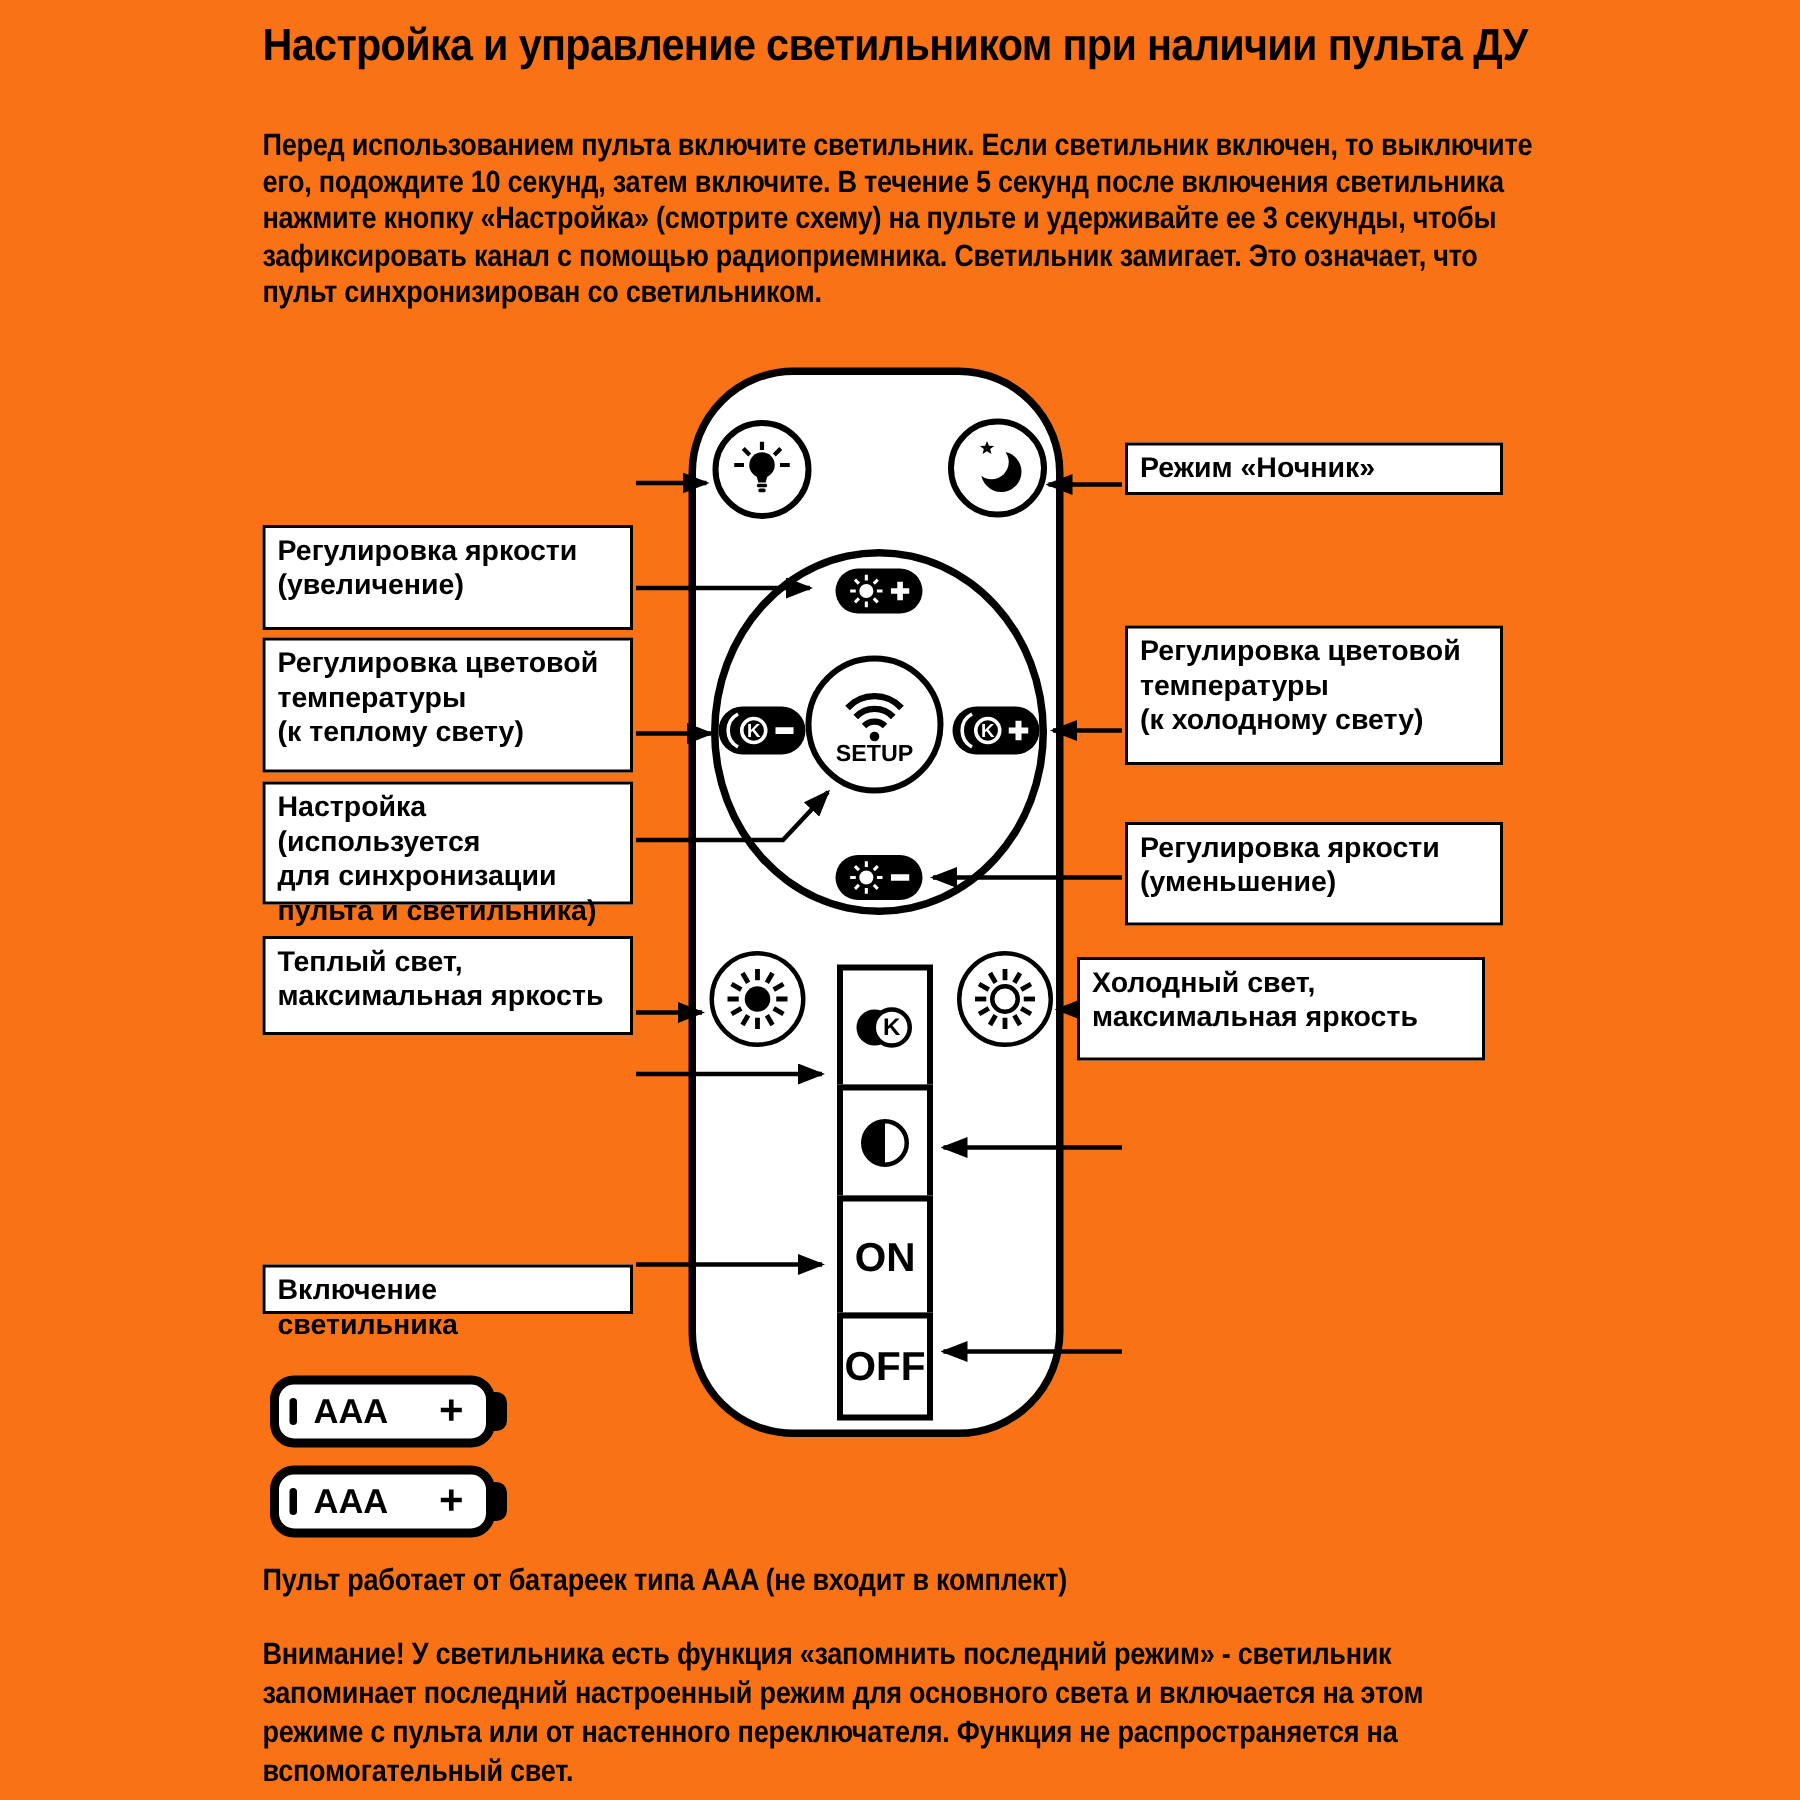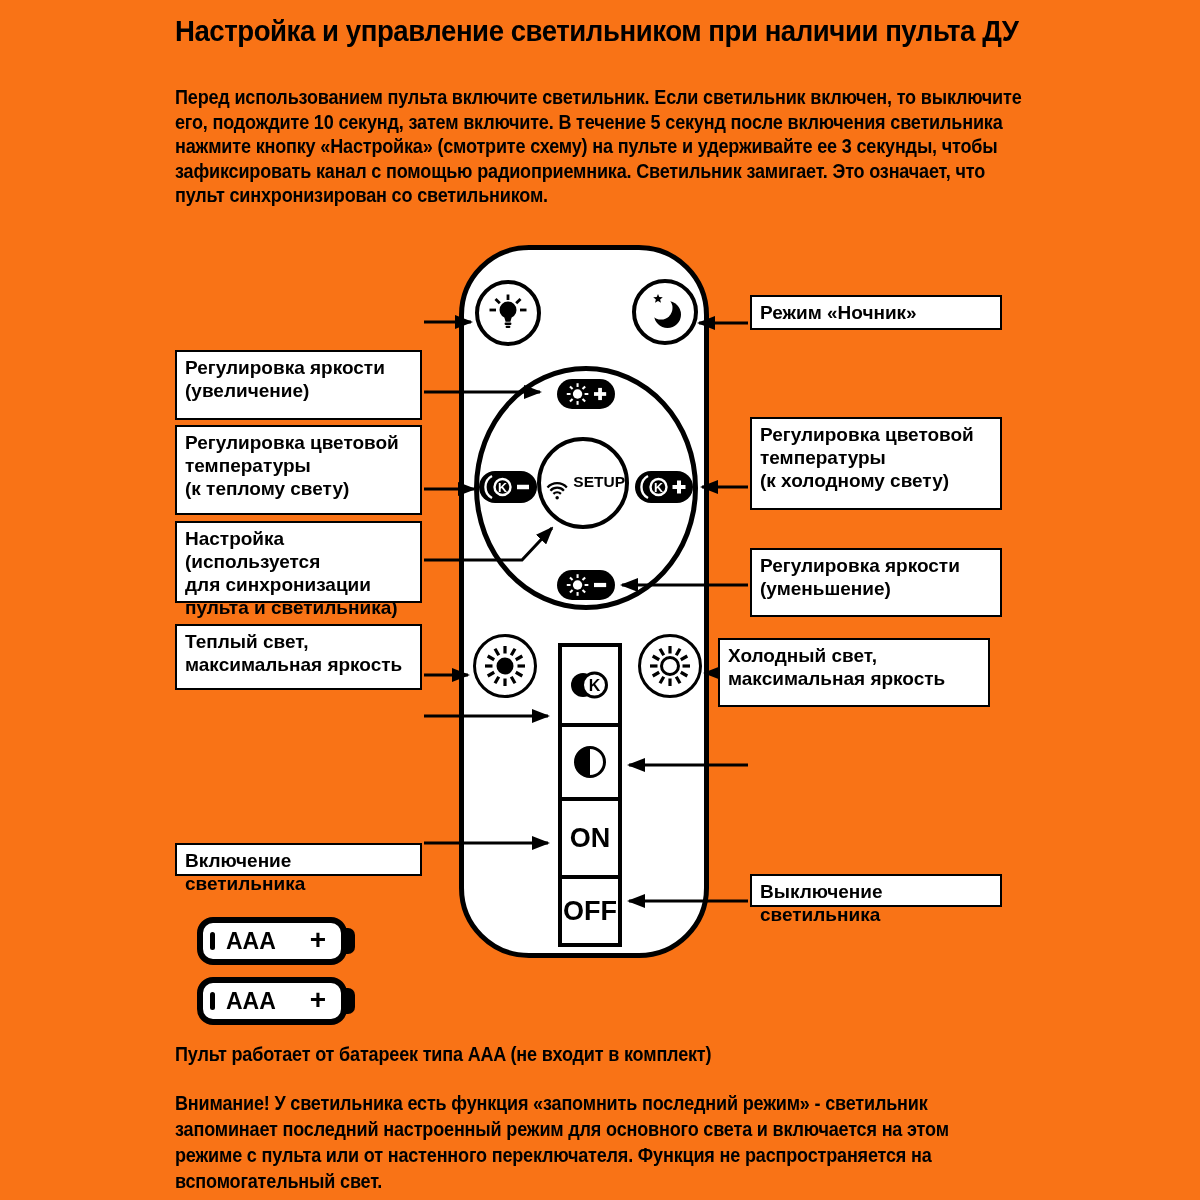--- a/index.html
+++ b/index.html
@@ -16,26 +16,26 @@
         font-size:19px;line-height:23px;white-space:pre-line;padding:4px 8px;z-index:4;}
   .arrows{position:absolute;left:0;top:0;z-index:3;pointer-events:none;}
   .ar{stroke:#000;stroke-width:3;fill:none;marker-end:url(#ah);}
   .remote-body{position:absolute;left:459px;top:245px;width:250px;height:713px;
         border:5px solid #000;border-radius:70px;box-sizing:border-box;background:#fff;z-index:1;}
   .abs{position:absolute;box-sizing:border-box;}
   .btn-circle{border:4px solid #000;border-radius:50%;background:#fff;display:flex;
         align-items:center;justify-content:center;z-index:2;}
   .ring{border:5px solid #000;border-radius:50%;background:#fff;z-index:1;}
   .pill{background:#000;border-radius:16px;display:flex;align-items:center;justify-content:center;z-index:2;}
-  .setup{border:4px solid #000;border-radius:50%;background:#fff;display:flex;flex-direction:row;
+  .setup{border:4px solid #000;border-radius:50%;background:#fff;display:flex;flex-direction:column;
         align-items:center;z-index:2;}
   .setup-label{font-size:15.5px;margin-top:-2px;}
   .cell{left:558px;width:64px;border:4px solid #000;background:#fff;display:flex;
         align-items:center;justify-content:center;z-index:2;font-size:27px;}
-  .battery{left:180px;width:150px;height:48px;border:6px solid #000;border-radius:16px;background:#fff;margin-left:17px;}
+  .battery{left:180px;width:150px;height:48px;border:6px solid #000;border-radius:16px;background:#fff;}
   .bat-bump{position:absolute;right:-14px;top:50%;transform:translateY(-50%);
         width:14px;height:26px;background:#000;border-radius:0 7px 7px 0;}
   .bat-minus{position:absolute;left:7px;top:50%;transform:translateY(-50%);
         width:5px;height:18px;background:#000;border-radius:2.5px;}
   .bat-aaa{position:absolute;left:23px;top:50%;transform:translateY(-50%);font-size:23px;}
   .bat-plus{position:absolute;right:15px;top:50%;transform:translateY(-52%);font-size:28px;}
 </style>
 </head>
 <body>
 
@@ -82,21 +82,20 @@
   <div class="lbox" style="left:750px;top:295px;width:252px;height:35px">Режим «Ночник»</div>
 
   <div class="lbox" style="left:175px;top:843px;width:247px;height:33px">Включение светильника</div>
   <div class="lbox" style="left:750px;top:417px;width:252px;height:93px">Регулировка цветовой
 температуры
 (к холодному свету)</div>
   <div class="lbox" style="left:750px;top:548px;width:252px;height:69px">Регулировка яркости
 (уменьшение)</div>
   <div class="lbox" style="left:718px;top:638px;width:272px;height:69px">Холодный свет,
 максимальная яркость</div>
-  <div class="lbox" style="left:750px;top:874px;width:252px;height:33px">Выключение светильника</div>
 
   <div class="remote-body"></div>
 
   <div class="abs btn-circle" style="left:475px;top:280px;width:66px;height:66px">
     <svg width="48" height="48" viewBox="0 0 48 48">
       <circle cx="24" cy="21" r="8.5" fill="#000"></circle>
       <path d="M20.3 28.2 h7.4 l-1.3 4.5 h-4.8 z" fill="#000"></path>
       <rect x="20.6" y="33.5" width="6.8" height="2.4" rx="1" fill="#000"></rect>
       <rect x="21.6" y="36.7" width="4.8" height="2.4" rx="1" fill="#000"></rect>
       <g stroke="#000" stroke-width="2.8">

